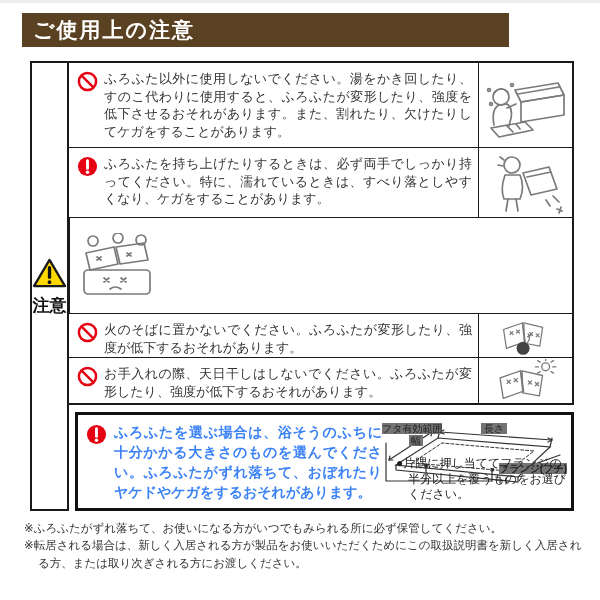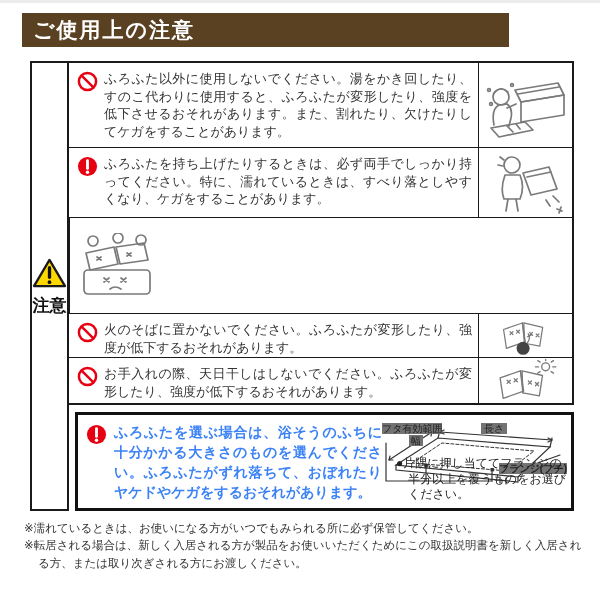--- a/index.html
+++ b/index.html
@@ -229,18 +229,18 @@
           <span class="dlabel dlabel-width">幅</span>
           <span class="dlabel dlabel-flange">フランジ(フチ)</span>
           <div class="dnote">●片隅に押し当ててフランジの半分以上を覆うものをお選びください。</div>
         </div>
       </div>
 
     </div>
   </div>
 
   <div class="footnotes">
-    <p class="footnote">※濡れているときは、お使いになる方がいつでもみられる所に必ず保管してください。</p>
+    <p class="footnote">※ふろふたがずれ落ちて、お使いになる方がいつでもみられる所に必ず保管してください。</p>
     <p class="footnote">※転居される場合は、新しく入居される方が製品をお使いいただくためにこの取扱説明書を新しく入居される方、または取り次ぎされる方にお渡しください。</p>
 
   </div>
 
 </div>
 
 </body></html>

